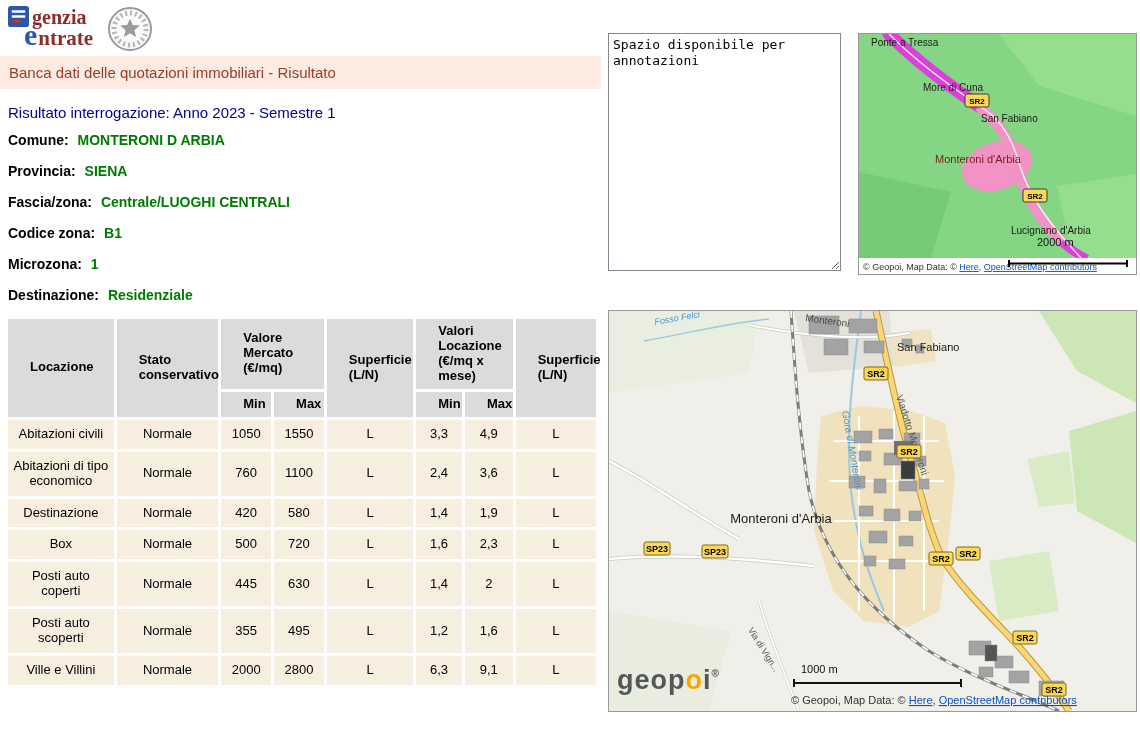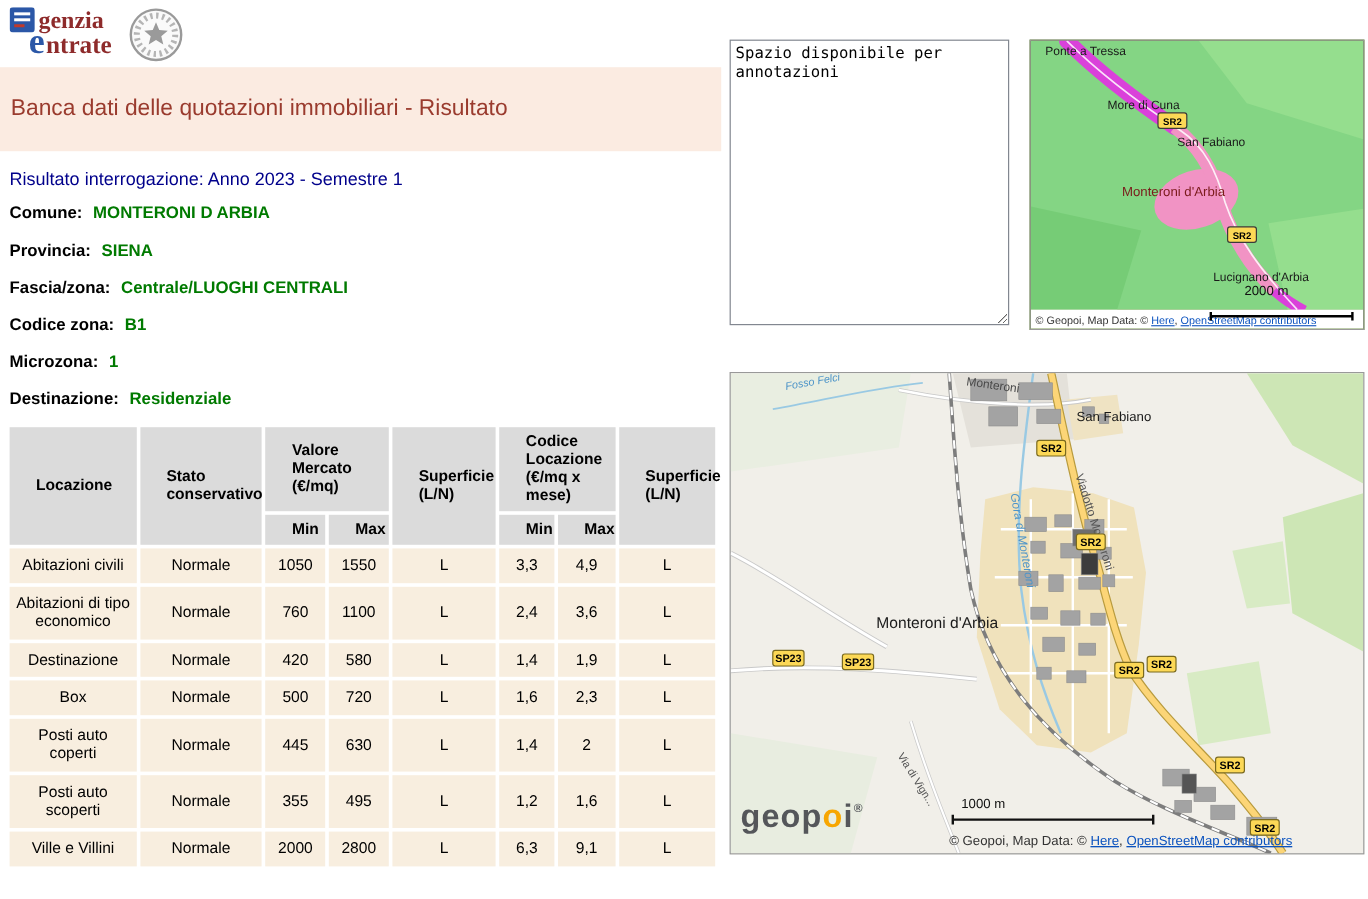--- a/index.html
+++ b/index.html
@@ -8,21 +8,21 @@
   .stage{position:relative;width:1140px;height:749px;overflow:hidden;background:#fff}
   .left{position:absolute;left:0;top:0;width:601px}
 
   
   .brand{display:flex;align-items:flex-start;gap:14px;padding:6px 0 2px 8px;height:56px}
   .brand-l1{font-family:"Liberation Serif",serif;font-weight:bold;font-size:20px;color:#8E2B2B;display:flex;align-items:center;gap:3px;line-height:20px}
   .brand-l2{font-family:"Liberation Serif",serif;font-weight:bold;font-size:21px;color:#8E2B2B;margin:-4px 0 0 16px;display:flex;align-items:baseline;line-height:22px}
   .big-e{font-size:30px;color:#2B57A7;line-height:24px;margin-right:1px}
   .glyph{display:inline-flex}
 
-  .banner{width:601px;background:#FBEBE1;color:#9A3B2E;font-size:19px;padding:24px 9px}
+  .banner{width:601px;background:#FBEBE1;color:#9A3B2E;font-size:15px;padding:8px 9px}
   .rheading{color:#00008B;font-weight:normal;font-size:15px;margin:15px 0 4px 8px}
   .field{margin-left:8px;padding:7px 0 8px;font-size:14px;font-weight:bold;color:#000}
   .fval{color:#007A00;margin-left:5px}
 
   
   table.quot{border-collapse:separate;border-spacing:3px;margin:5px 0 0 5px;table-layout:fixed;width:594px;font-size:13px}
   .quot th{background:#DBDBDB;text-align:left;padding:5px 22px;vertical-align:middle;font-weight:bold;line-height:1.15}
   .quot td{background:#F8EEDF;text-align:center;padding:7px 3px;vertical-align:middle;line-height:1.15}
 
   
@@ -110,21 +110,21 @@
           <col style="width:45px">
           <col style="width:47px">
           <col style="width:79px">
       </colgroup>
       <thead>
         <tr>
           <th rowspan="2">Locazione</th>
           <th rowspan="2">Stato conservativo</th>
           <th colspan="2">Valore Mercato (€/mq)</th>
           <th rowspan="2">Superficie (L/N)</th>
-          <th colspan="2">Codice Locazione (€/mq x mese)</th>
+          <th colspan="2">Valori Locazione (€/mq x mese)</th>
           <th rowspan="2">Superficie (L/N)</th>
         </tr>
         <tr>
           <th>Min</th>
           <th>Max</th>
           <th>Min</th>
           <th>Max</th>
         </tr>
       </thead>
       <tbody>

